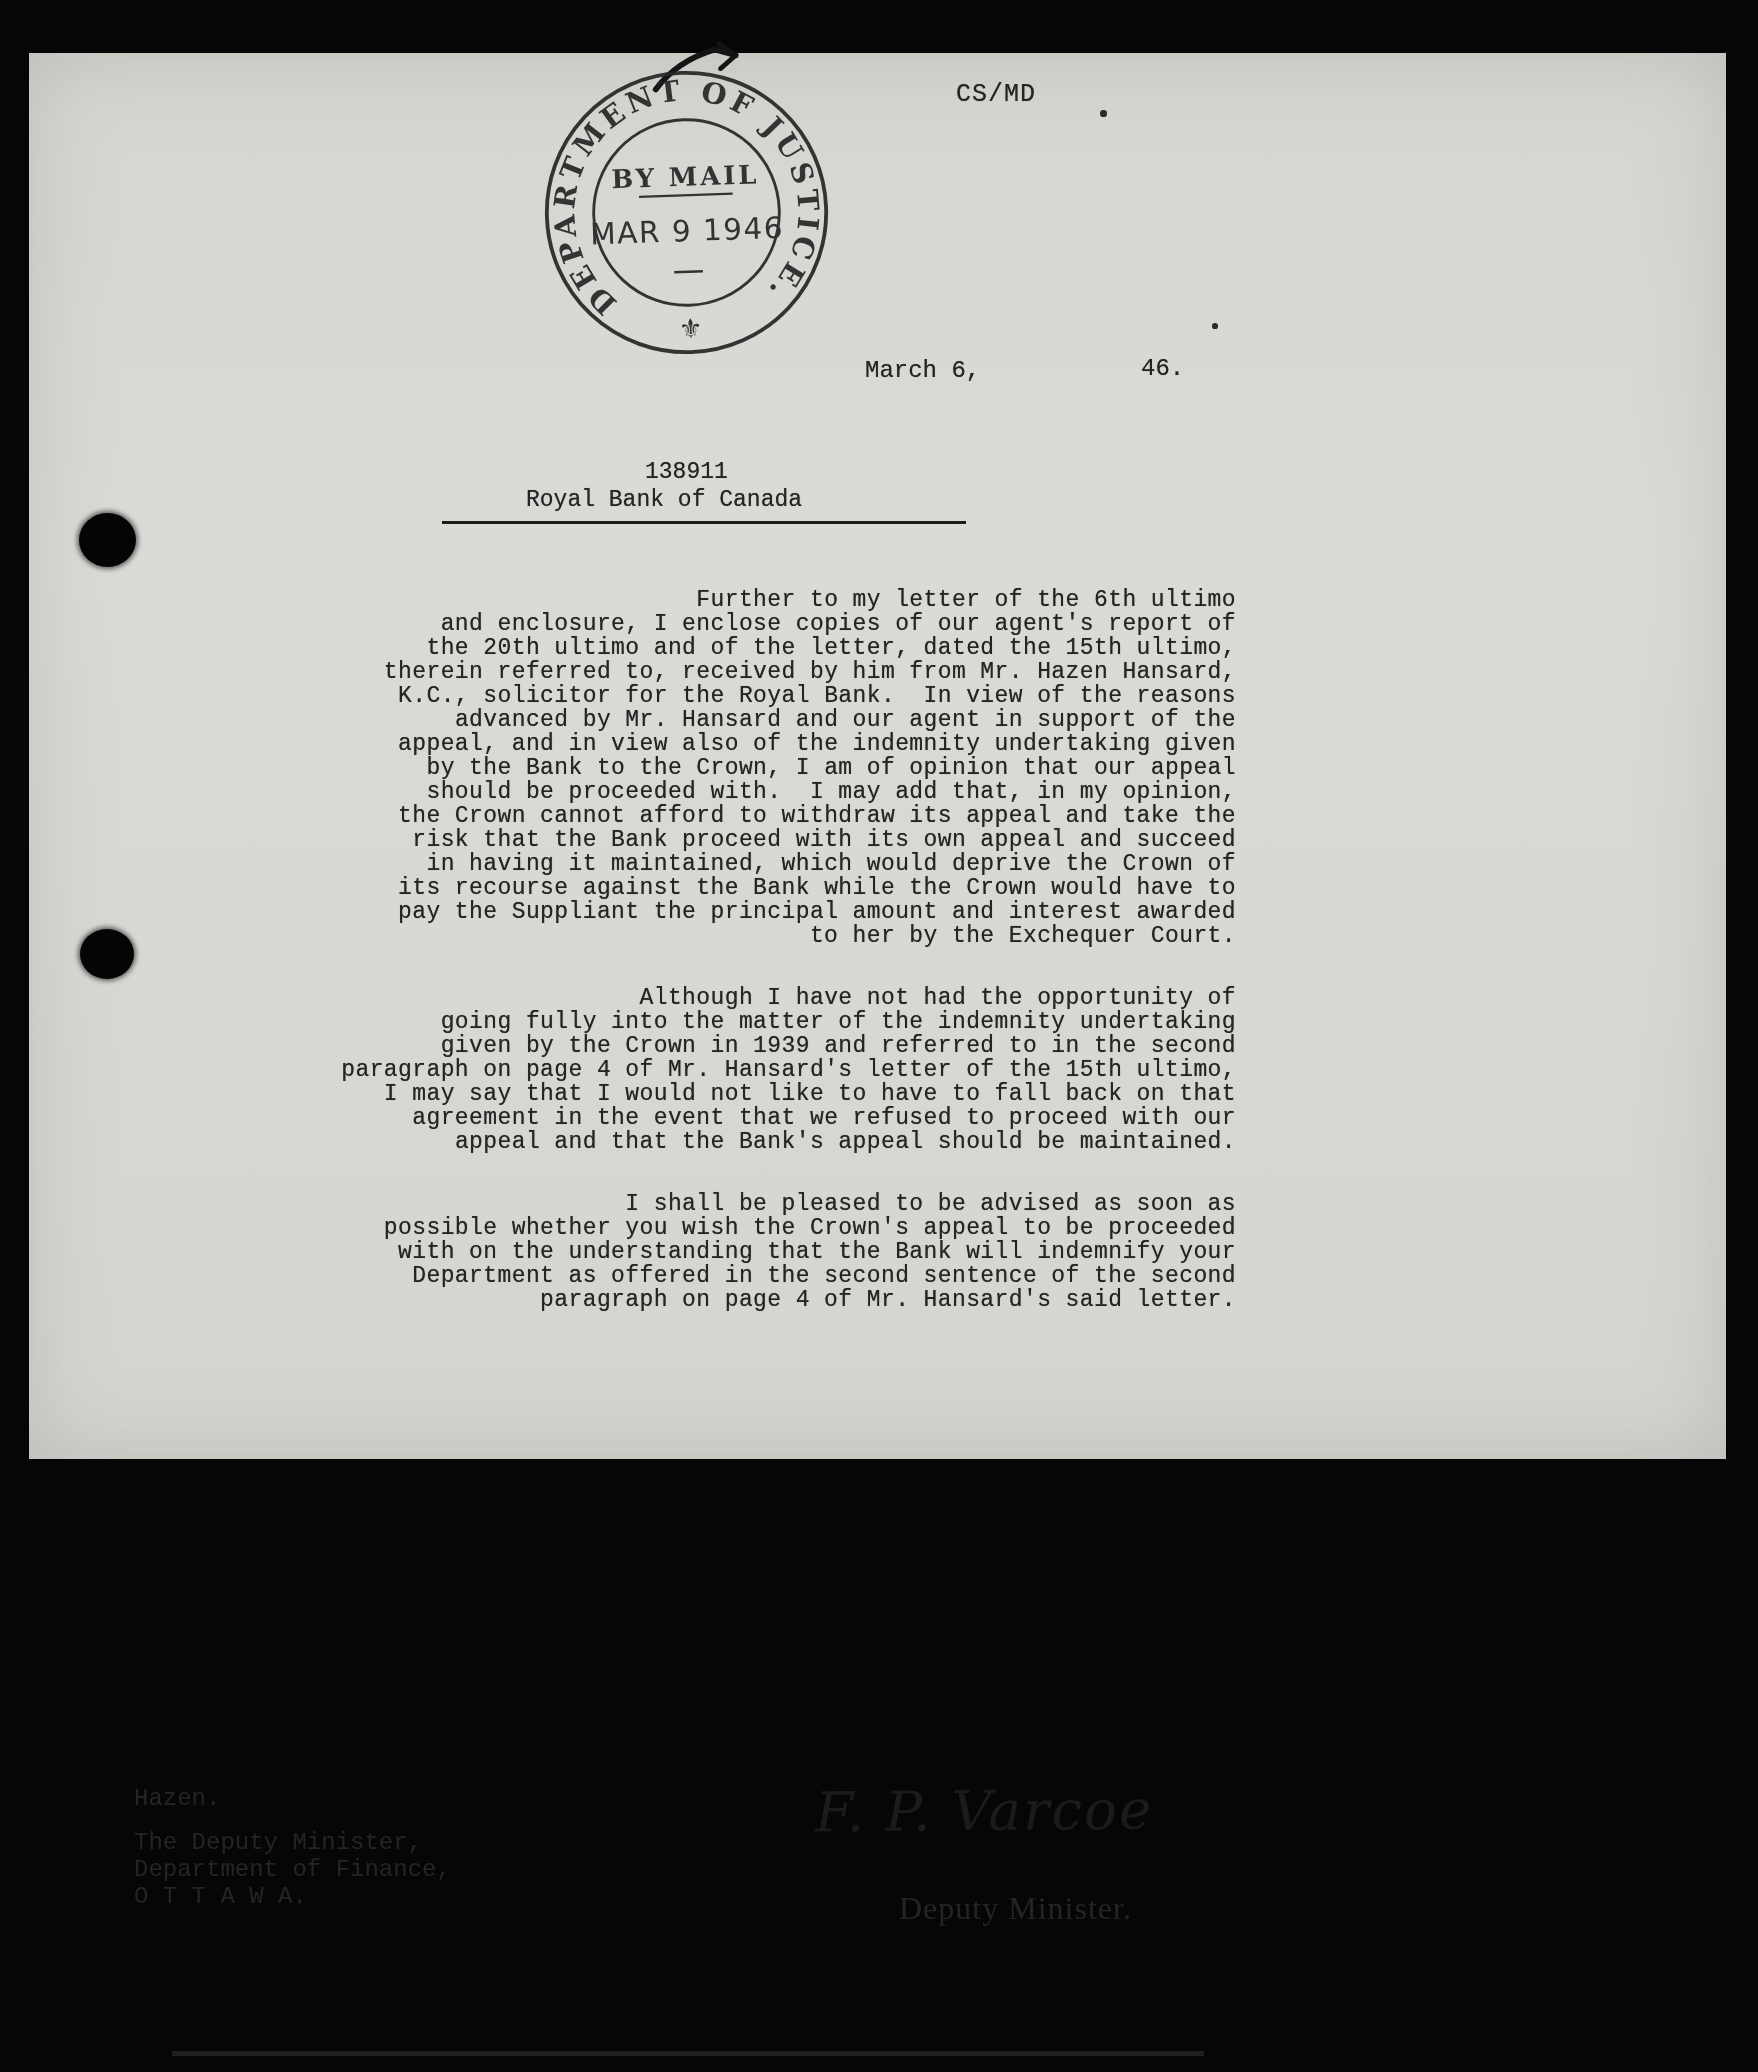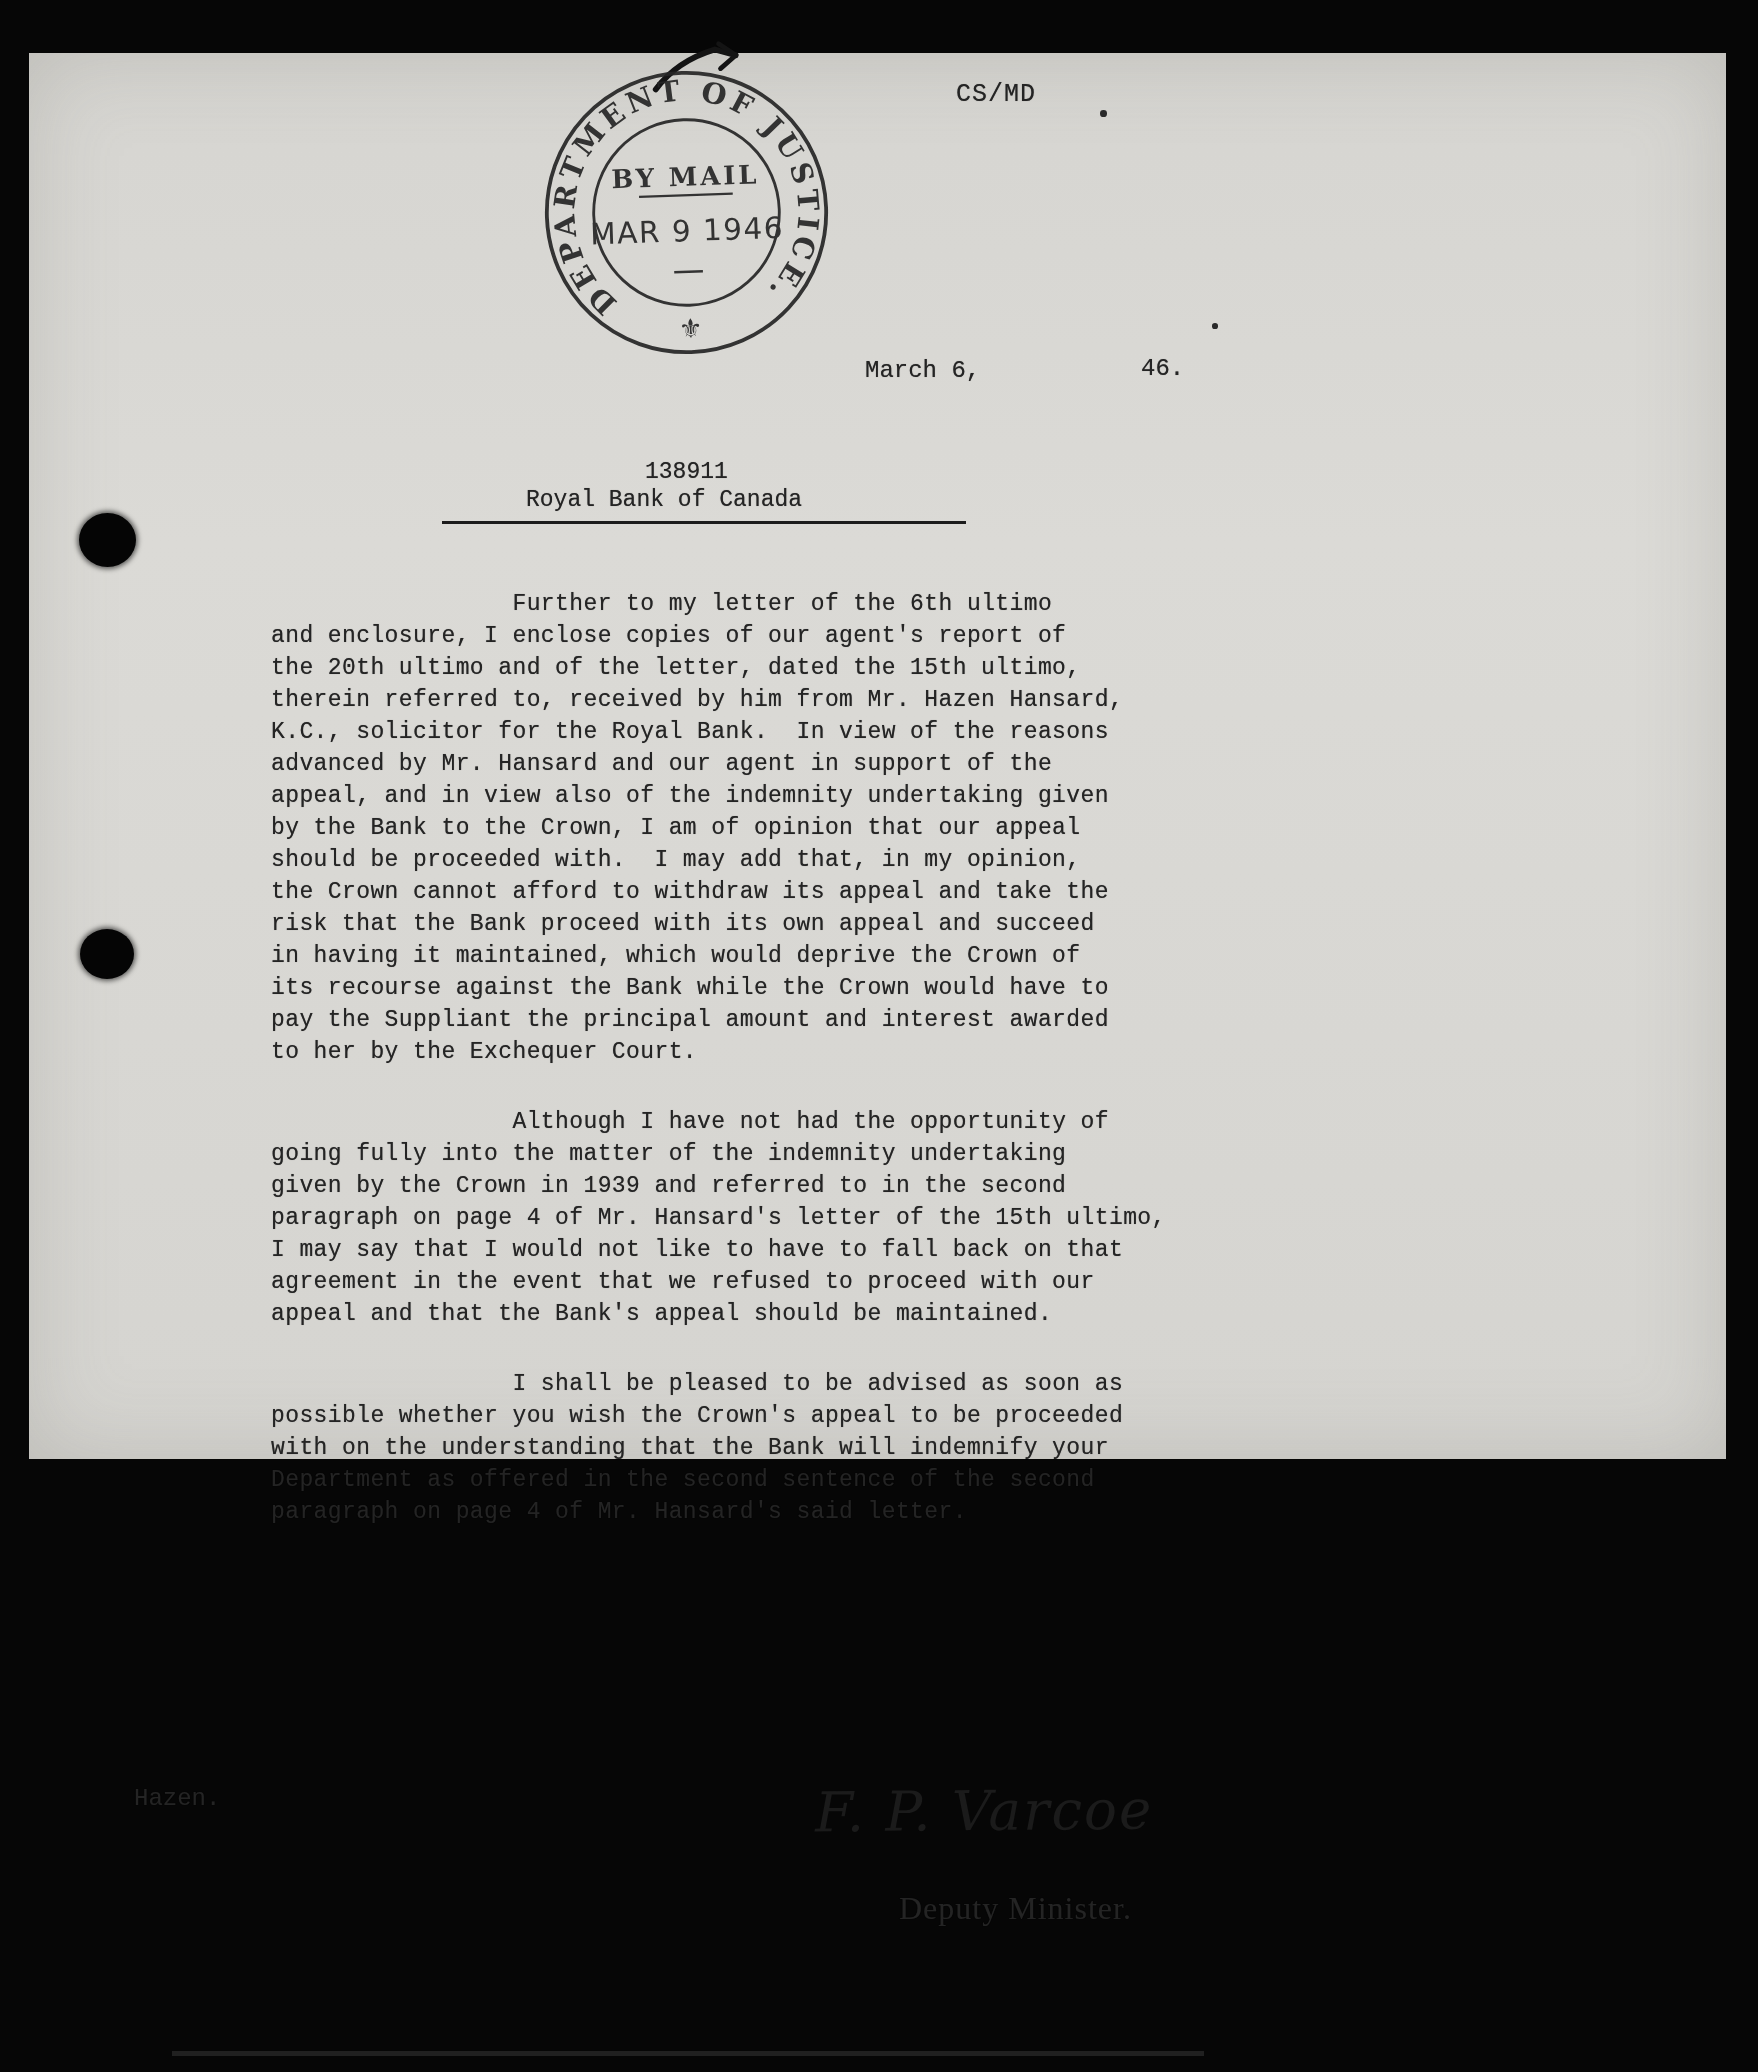--- a/index.html
+++ b/index.html
@@ -20,21 +20,21 @@
   .abs{position:absolute;}
   .ref-code{left:927px;top:27px;font-size:25px;letter-spacing:1px;}
   .pen-mark{left:619px;top:-13.4px;width:105px;height:61px;}
   .stamp{left:514px;top:16.3px;width:287px;height:287px;opacity:.92;transform:rotate(-2deg);}
   .date-line{left:836px;top:304px;font-size:24px;}
   .date-year{left:1112px;top:302px;font-size:24px;}
   .heading{left:413px;top:405px;font-size:23px;line-height:28px;}
   .heading .file-no{margin-left:203px;}
   .heading .re2{margin-left:84px;}
   .heading .rule{width:524px;height:3.8px;background:#1c1c1c;margin-top:6.7px;}
-  .body-text{left:242px;top:535px;width:965px;font-size:23px;line-height:32px;letter-spacing:0.4px;}
+  .body-text{left:242px;top:535px;width:965px;font-size:23px;line-height:24px;letter-spacing:0.4px;text-align:right;}
   .body-text p{margin:0 0 38px 0;white-space:pre-wrap;}
   .encls{left:105px;top:1732px;font-size:24px;}
   .recipient{left:105px;top:1776px;font-size:24px;line-height:27px;}
   .signature{
     left:786px;top:1726px;font-size:55px;color:#1b1b1b;
     font-family:"DejaVu Serif",serif;font-style:italic;letter-spacing:1.9px;
     transform:rotate(-.5deg);
   }
   .sig-title{left:870px;top:1837px;font-size:32px;letter-spacing:1px;font-family:Liberation Serif, serif;}
   .hole{position:absolute;background:#050505;border-radius:50%;box-shadow:0 0 5.7px 1.9px rgba(5,5,5,.6);}
@@ -106,20 +106,25 @@
 agreement in the event that we refused to proceed with our
 appeal and that the Bank's appeal should be maintained.</p>
     <p>                 I shall be pleased to be advised as soon as
 possible whether you wish the Crown's appeal to be proceeded
 with on the understanding that the Bank will indemnify your
 Department as offered in the second sentence of the second
 paragraph on page 4 of Mr. Hansard's said letter.</p>
   </div>
 
   <div class="abs typed encls">Hazen.</div>
+  <div class="abs typed recipient">
+    <div>The Deputy Minister,</div>
+    <div>Department of Finance,</div>
+    <div>O T T A W A.</div>
+  </div>
 
   <div class="abs signature">F. P. Varcoe</div>
   <div class="abs typed sig-title">Deputy Minister.</div>
 
   <div class="hole hole1"></div>
   <div class="hole hole2"></div>
   <div class="speck speck1"></div>
   <div class="speck speck2"></div>
 </div>
 

